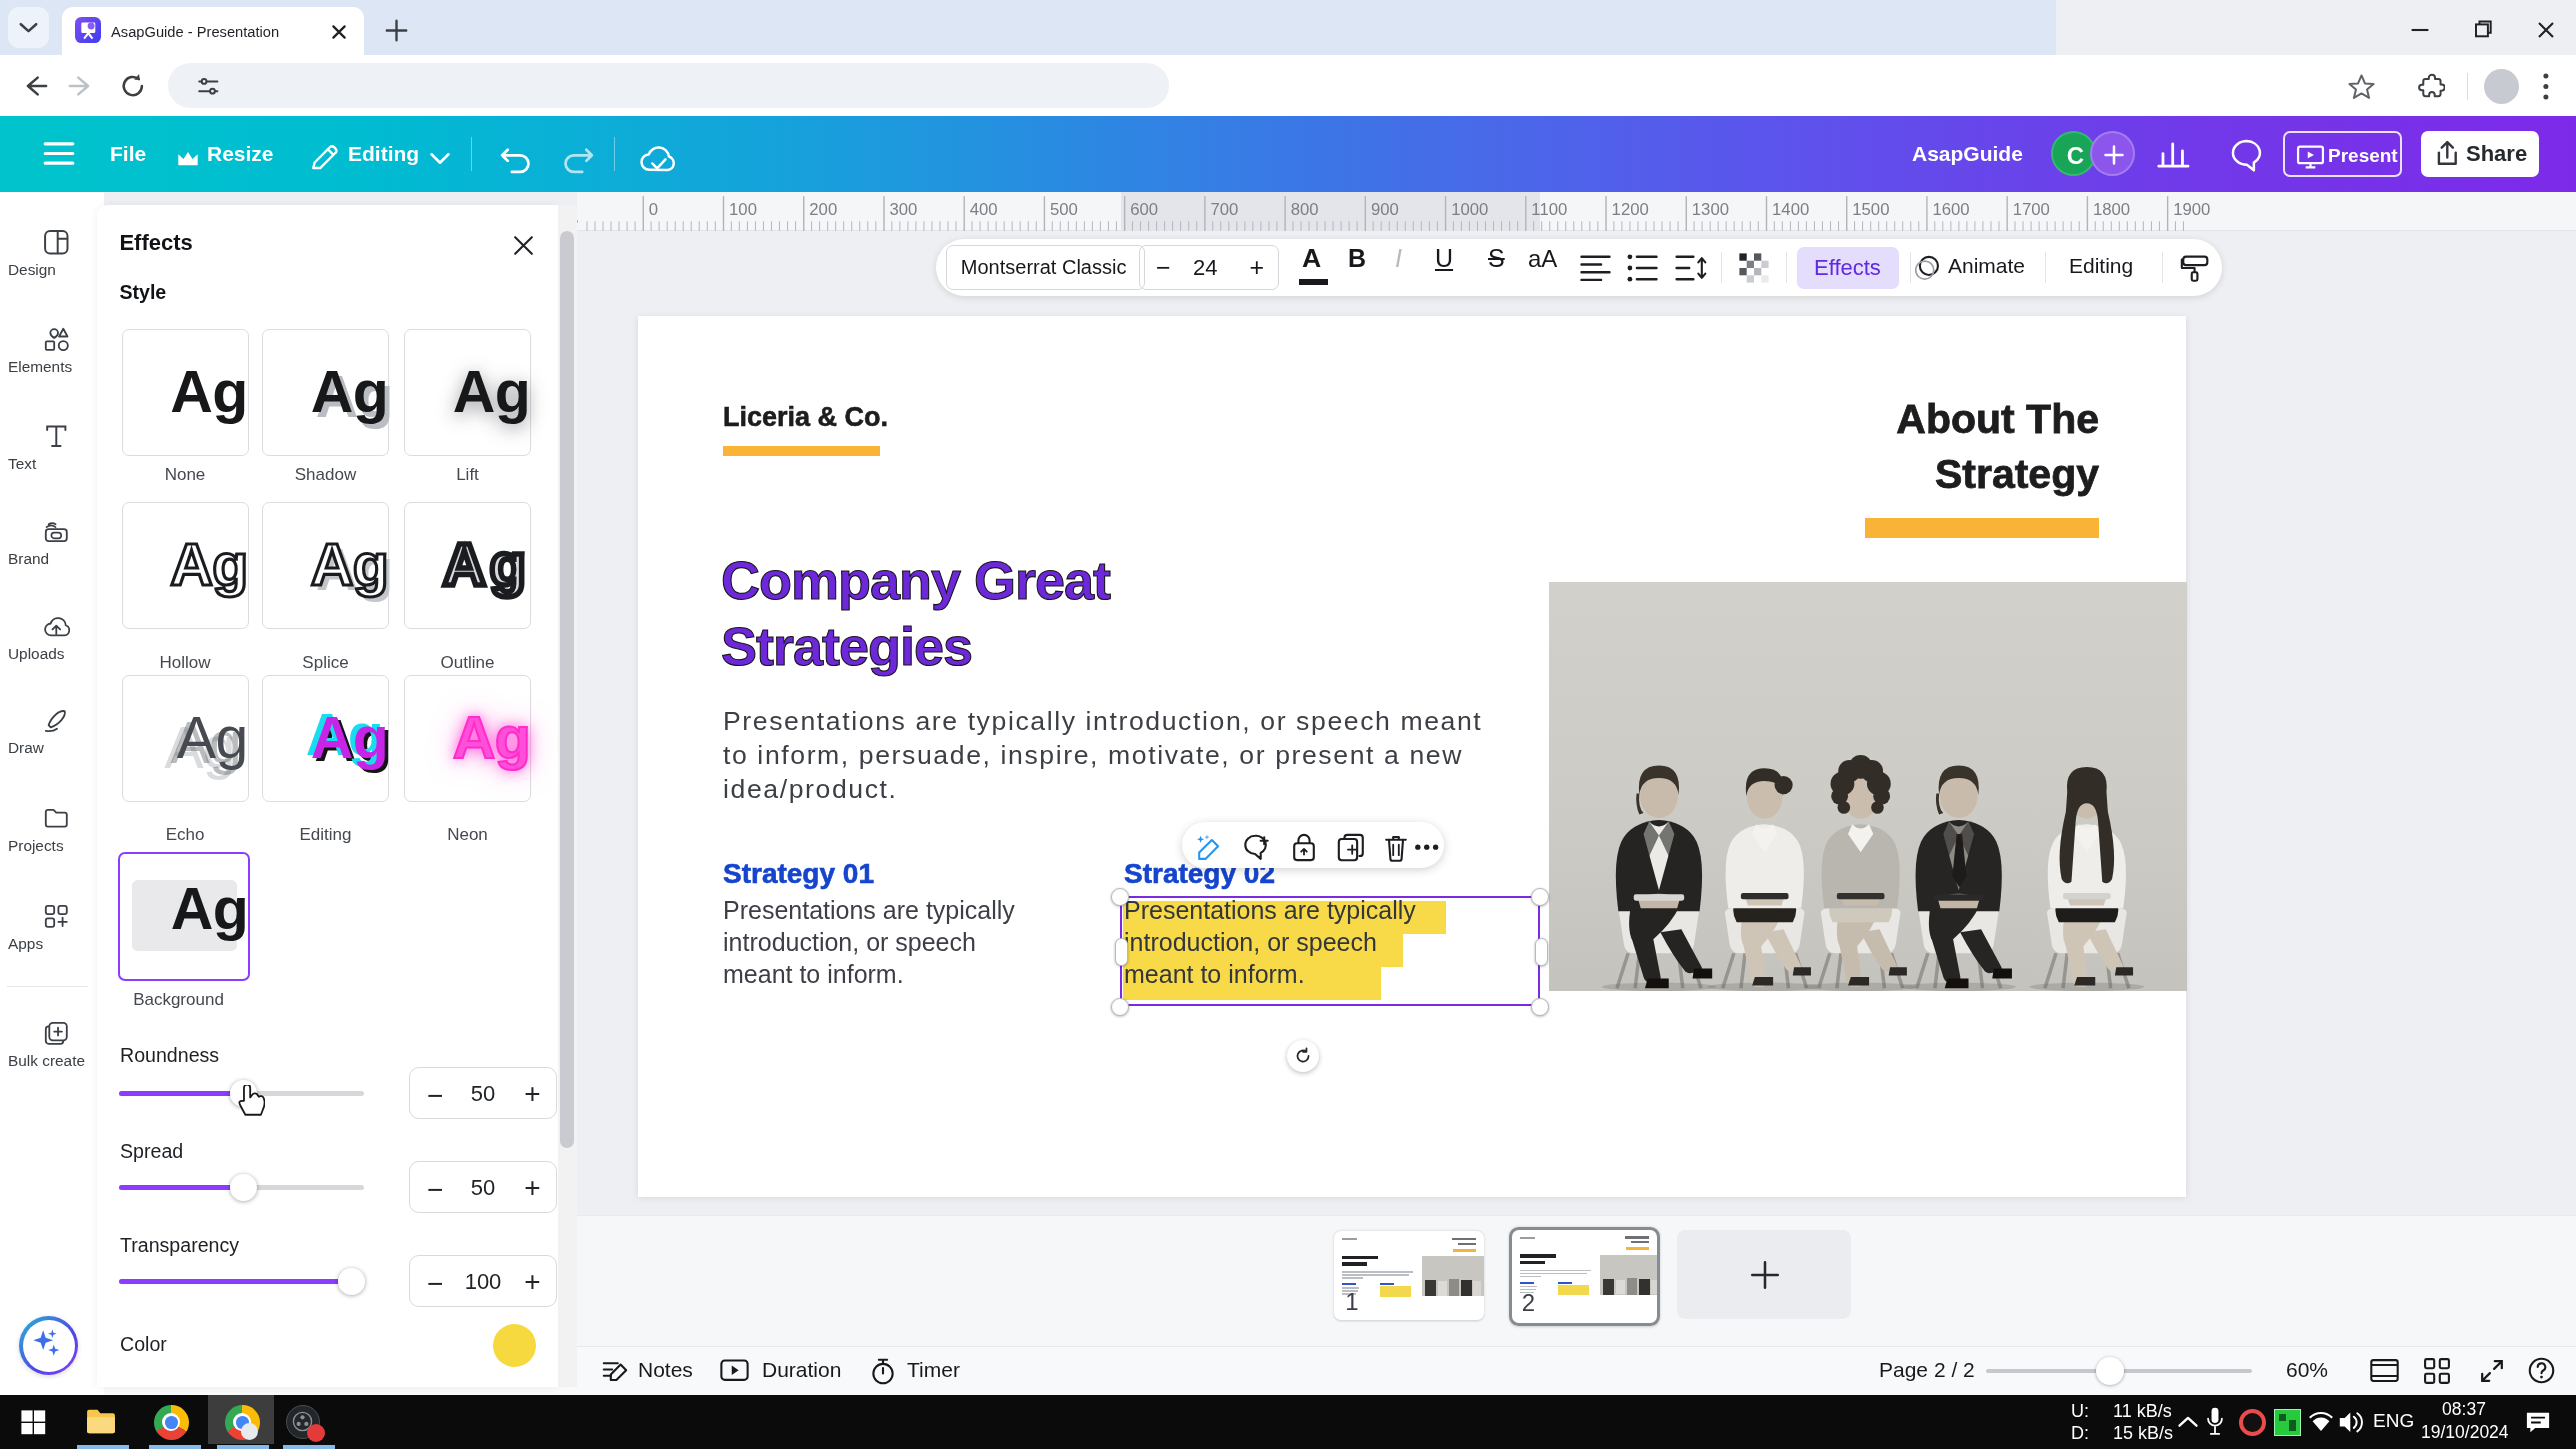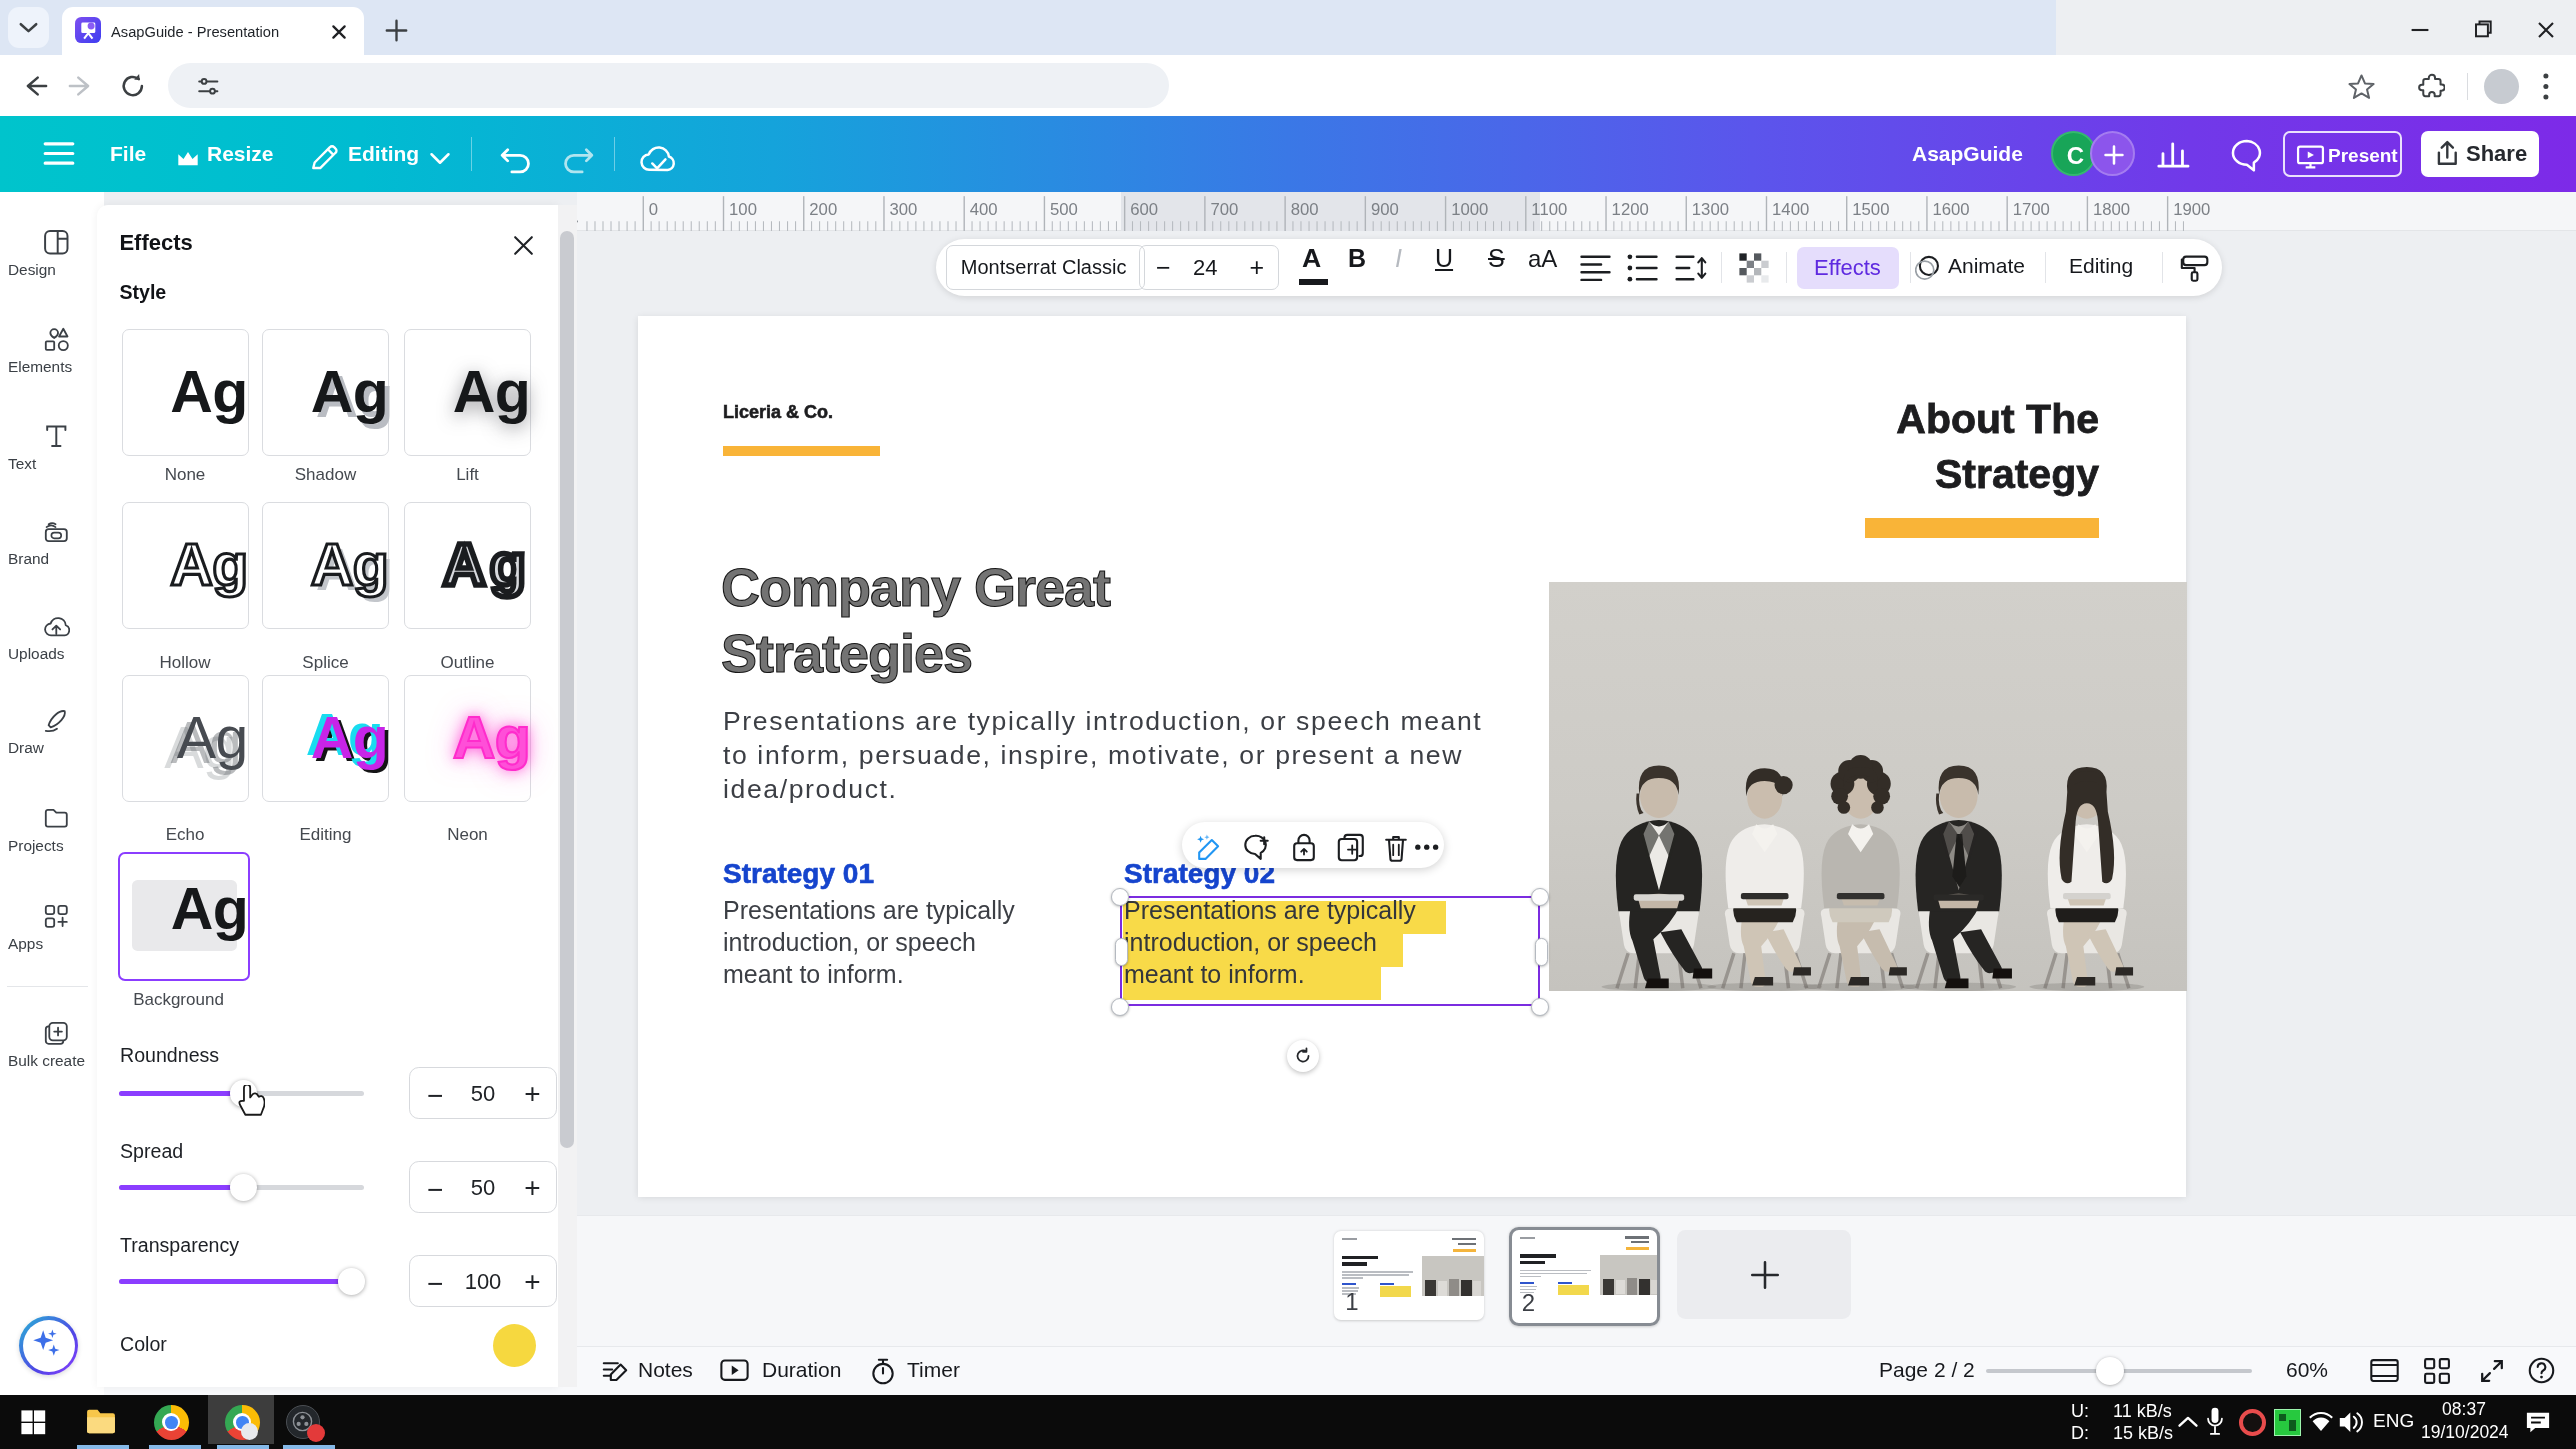--- a/index.html
+++ b/index.html
@@ -55,23 +55,23 @@
 .stepper .val { position:absolute; width:100%; text-align:center; top:13.3px; font-size:22px; color:#202327; }
 .stepper .plus { position:absolute; right:15.4px; top:9.8px; font-size:28px; color:#202327; }
 
 #ruler { left:577px; top:192px; width:1999px; height:39px; background:#f5f6f8; border-bottom:0.7px solid #e3e5e8; }
 #slide { left:638px; top:316px; width:1548px; height:881px; background:#fff; box-shadow:0 1.4px 7px rgba(0,0,0,.10); }
 #toolbar { left:936px; top:239px; width:1286px; height:57px; background:#fff; border-radius:29px; box-shadow:0 1.4px 7px rgba(0,0,0,.12); }
 .tbtxt { position:absolute; font-size:22px; color:#16181c; }
 .tbdiv { position:absolute; top:13.3px; width:1.4px; height:31px; background:#e2e4e8; }
 
 .yellowbar { position:absolute; background:#f9b438; }
-#liceria { left:85px; top:86px; font-size:18px; font-weight:700; color:#1d1d1f;text-align:right; -webkit-text-stroke:0.6px #1d1d1f; }
+#liceria { left:85px; top:86px; font-size:27px; font-weight:700; color:#1d1d1f;text-align:right; -webkit-text-stroke:0.6px #1d1d1f; }
 #aboutthe { left:1062px; top:76px; width:399px; text-align:right; font-size:41px; font-weight:700; color:#1d1d1f; line-height:55px; -webkit-text-stroke:0.8px #1d1d1f; }
-#bigtitle { left:83px; top:238px; font-size:54px; font-weight:700; color:#737373; line-height:66px; letter-spacing:-1px; -webkit-text-stroke:1.1px #161616; }
+#bigtitle { left:83px; top:231px; font-size:54px; font-weight:700; color:#6d28d9; line-height:66px; letter-spacing:-1px; -webkit-text-stroke:1.1px #161616; }
 #para { left:85px; top:388px; font-size:26.6px; color:#3c3f45; line-height:34px; letter-spacing:1.6px; }
 .stratH { position:absolute; font-size:28px; font-weight:700; color:#1544cd; -webkit-text-stroke:0.6px #1544cd; }
 .stratB { position:absolute; font-size:25px; color:#3c3f45; line-height:32px; }
 
 #thumbstrip { left:0; top:1215px; width:2576px; height:131px; background:#f6f7f9; border-top:1.4px solid #e7e9ec; }
 #footer { left:0; top:1346px; width:2576px; height:49px; background:#f8f9fb; border-top:1.4px solid #e7e9ec; }
 #taskbar { z-index:10; left:0; top:1395px; width:2576px; height:54px; background:#0b0b0b; }
 .thumb { background:#fff; box-shadow:0 0.7px 2.8px rgba(0,0,0,.18); overflow:hidden; }
 .mini { position:absolute; inset:0; }
 .chrome { width:35px; height:35px; border-radius:50%;

